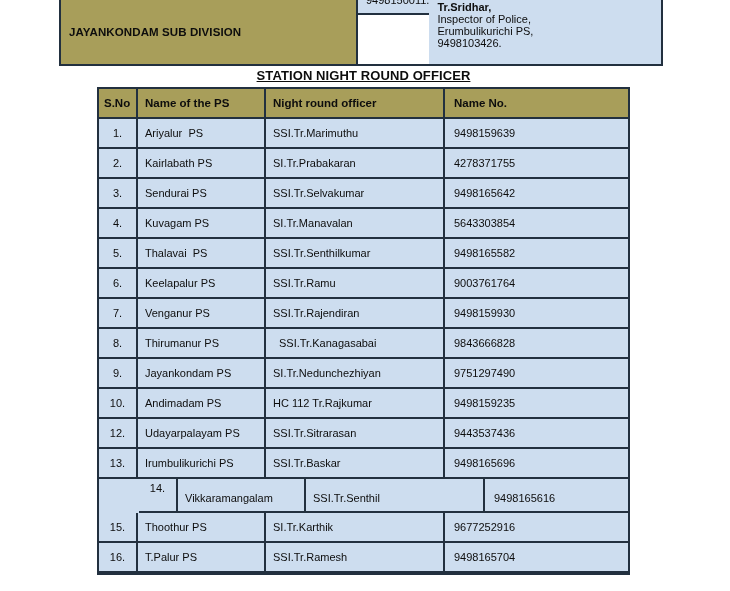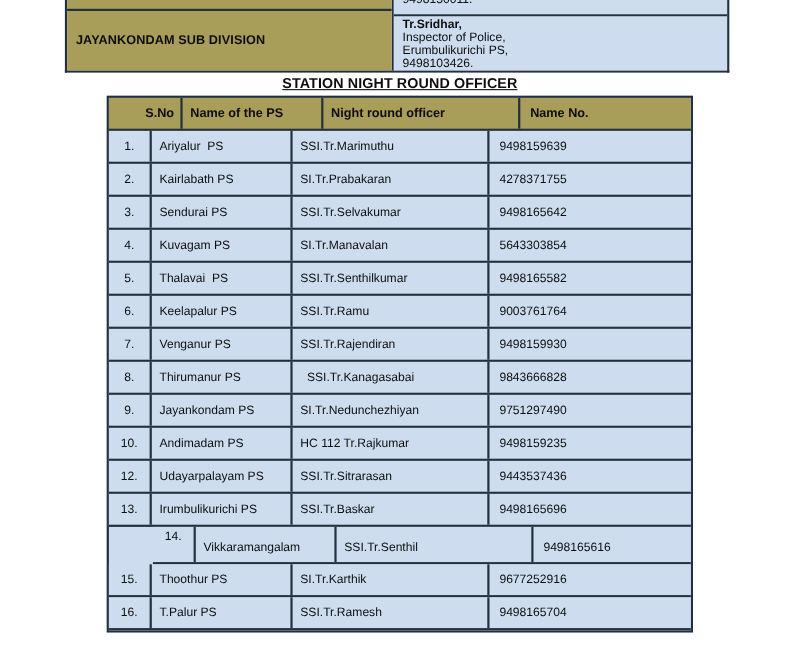--- a/index.html
+++ b/index.html
@@ -16,21 +16,21 @@
 
   
   .topTable{
     position:absolute;left:59px;top:0;width:604px;height:66px;
     border-left:2px solid var(--border);
     border-right:2px solid var(--border);
     border-bottom:2px solid var(--border);
     box-sizing:border-box;
     display:flex;
   }
-  .topCol{box-sizing:border-box;display:flex;flex-direction:column;justify-content:flex-end;}
+  .topCol{box-sizing:border-box;display:flex;flex-direction:row;justify-content:flex-end;}
   .topCol.left{width:297px;border-right:2px solid var(--border);}
   .topCol.right{flex:1;}
   .cutRow{box-sizing:border-box;border-bottom:2px solid var(--border);overflow:hidden;}
   .left .cutRow{height:10px;background:var(--khaki);}
   .right .cutRow{height:15px;background:var(--blue);}
   .cutRow .clipped{display:block;margin-top:-6px;padding-left:8px;font-size:11px;line-height:13px;}
   .subDivCell{
     flex:1;background:var(--khaki);display:flex;align-items:center;
     padding-left:8px;font-weight:bold;font-size:11.5px;letter-spacing:.1px;
   }
@@ -53,21 +53,21 @@
   .trow:last-child{border-bottom:2px solid var(--border);}
   .trow.head{background:var(--khaki);font-weight:bold;height:30px;}
   .td{box-sizing:border-box;display:flex;align-items:center;border-left:2px solid var(--border);
       font-size:11px;overflow:hidden;}
   .td:first-child{border-left:none;}
   .td.sno{width:37px;justify-content:center;}
   .td.ps{width:128px;padding-left:7px;}
   .td.officer{width:179px;padding-left:7px;}
   .td.cellno{flex:1;padding-left:9px;}
   .td span{white-space:pre;}
-  .trow.head .td.sno{justify-content:flex-start;padding-left:5px;margin-left:28px;}
+  .trow.head .td.sno{justify-content:flex-start;padding-left:5px;}
   .trow.head .td{font-size:11.5px;}
 
   .trow.tall{height:34px;margin-left:40px;}
   .trow.tall .td{align-items:flex-end;padding-bottom:7px;}
   .trow.tall .td.sno{align-items:flex-start;padding-top:3px;padding-bottom:0;}
   .trow.indent-officer .td.officer{padding-left:13px;}
 </style>
 </head>
 <body>
 

